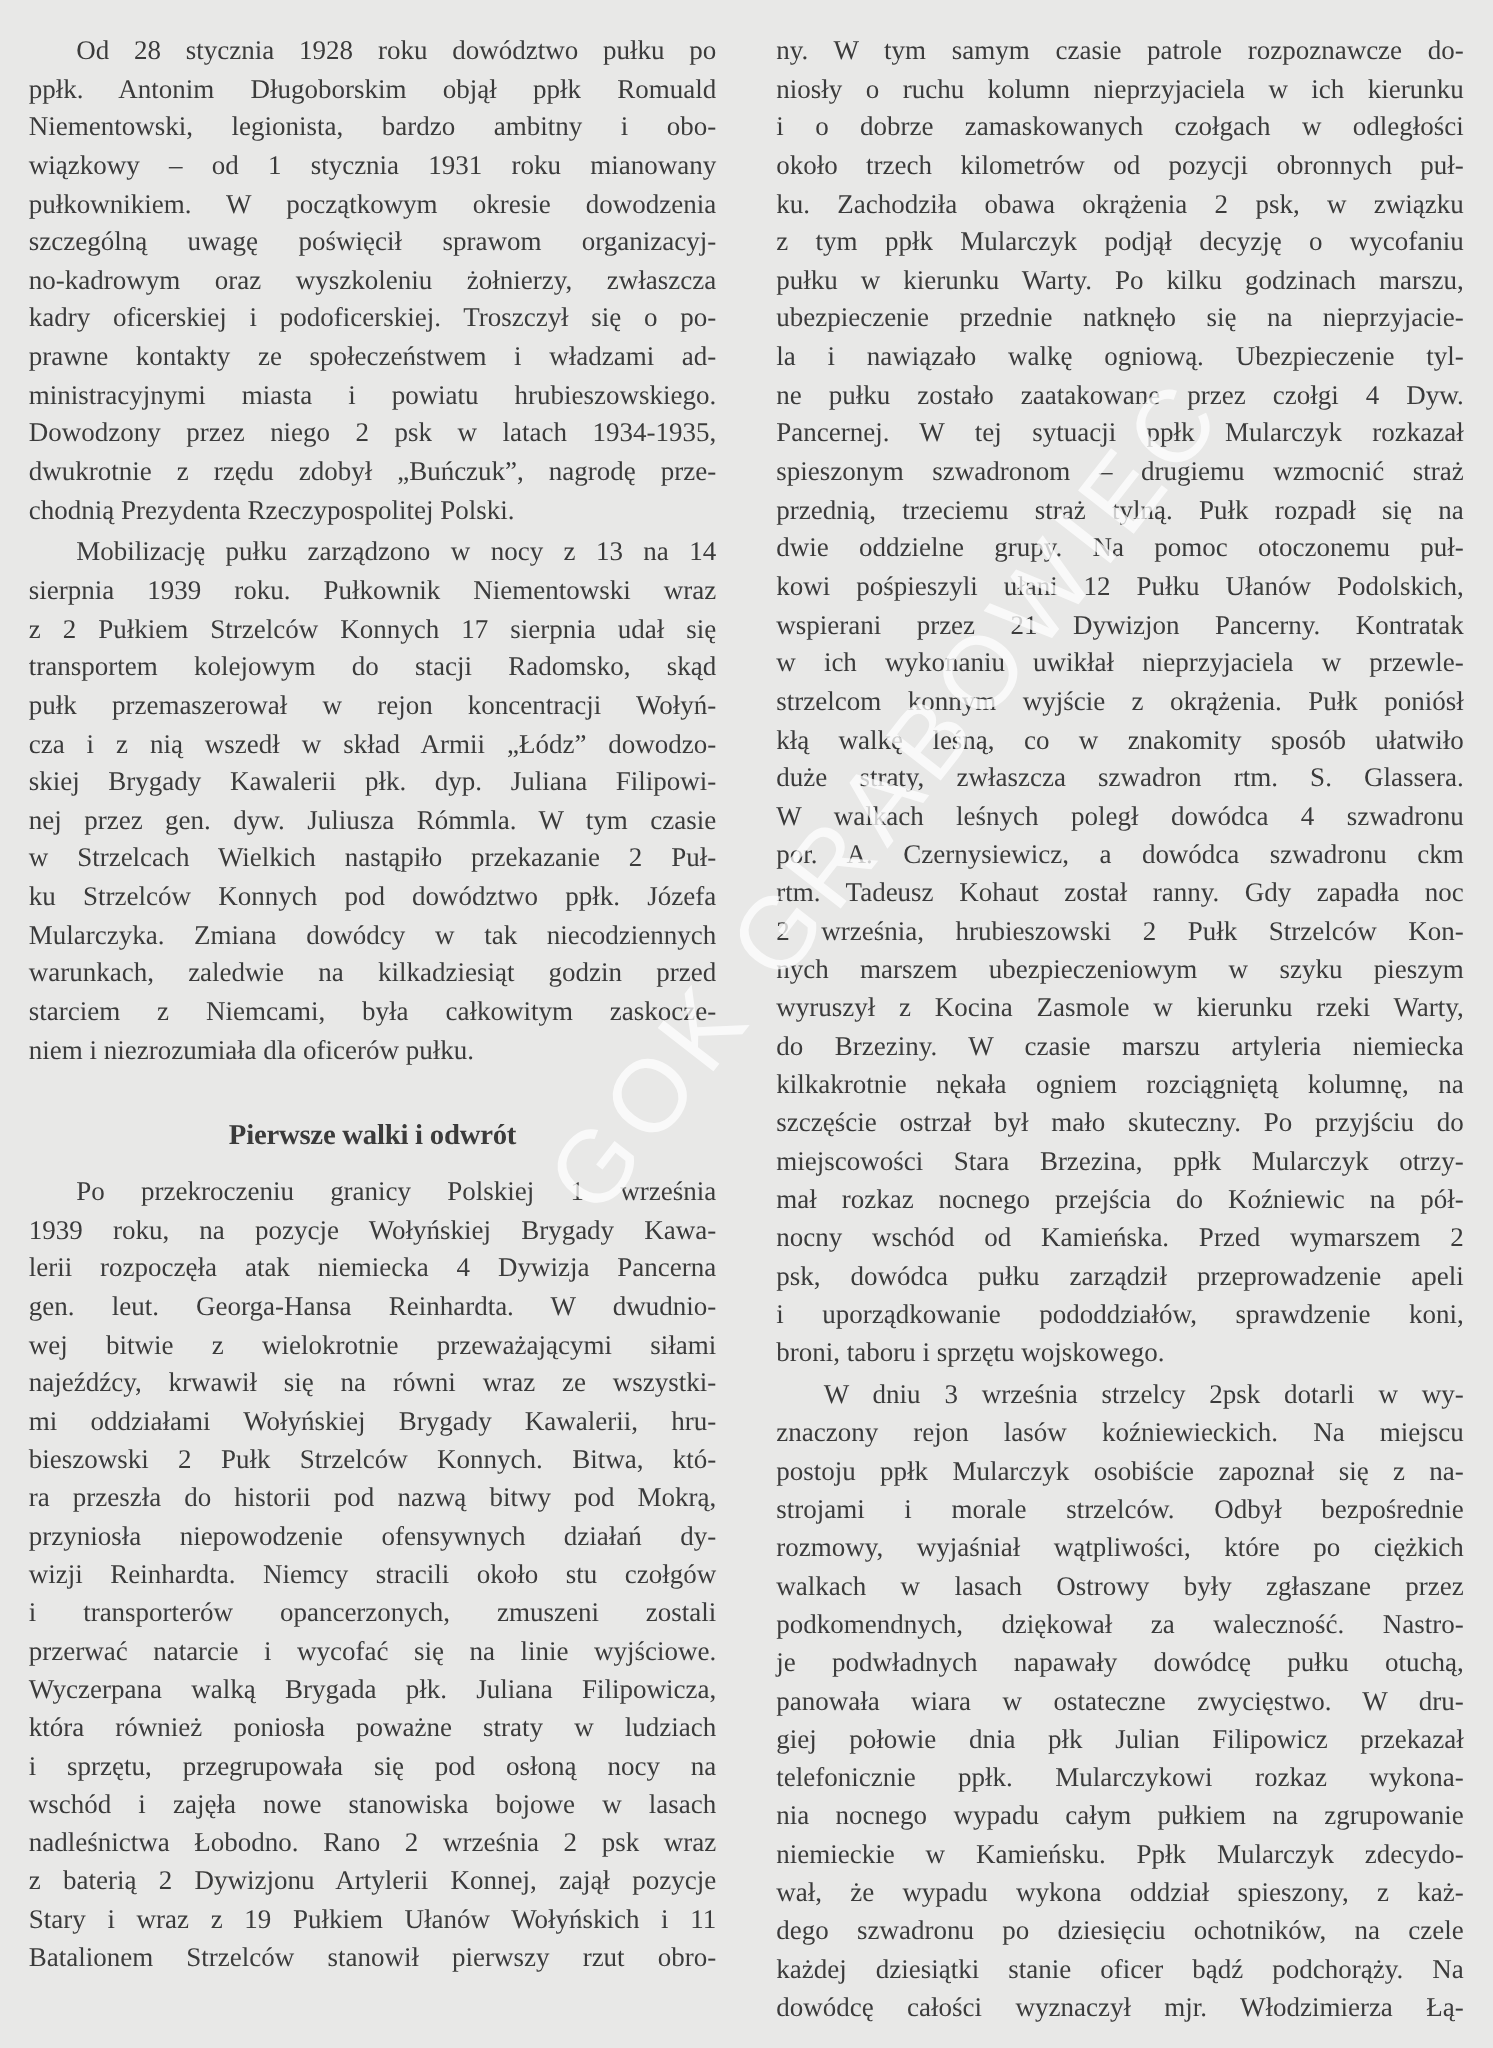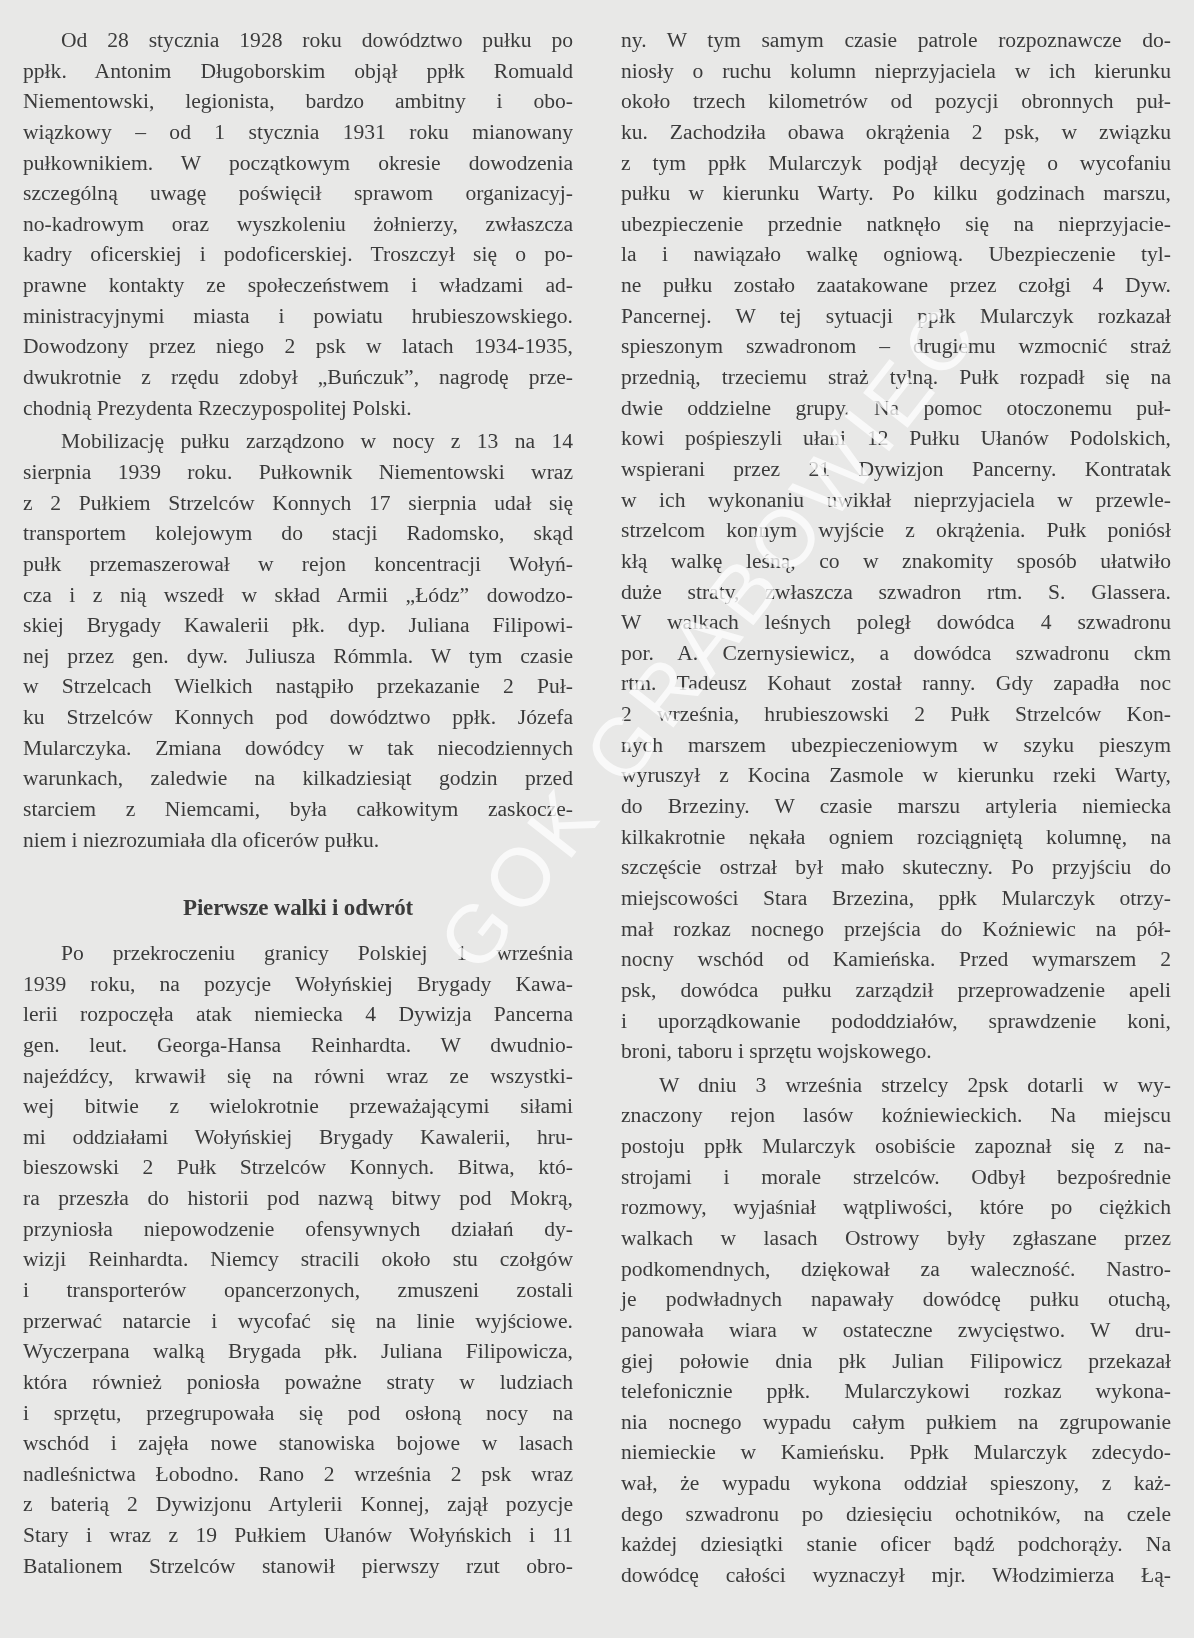--- a/index.html
+++ b/index.html
@@ -76,22 +76,22 @@
         <span class="line">warunkach, zaledwie na kilkadziesiąt godzin przed</span>
         <span class="line">starciem z Niemcami, była całkowitym zaskocze-</span>
         <span class="line last">niem i niezrozumiała dla oficerów pułku.</span>
       </div>
     <div class="heading">Pierwsze walki i odwrót</div>
     <div>
         <span class="line indent">Po przekroczeniu granicy Polskiej 1 września</span>
         <span class="line">1939 roku, na pozycje Wołyńskiej Brygady Kawa-</span>
         <span class="line">lerii rozpoczęła atak niemiecka 4 Dywizja Pancerna</span>
         <span class="line">gen. leut. Georga-Hansa Reinhardta. W dwudnio-</span>
+        <span class="line">wej bitwie z wielokrotnie przeważającymi siłami</span>
         <span class="line">najeźdźcy, krwawił się na równi wraz ze wszystki-</span>
-        <span class="line">wej bitwie z wielokrotnie przeważającymi siłami</span>
         <span class="line">mi oddziałami Wołyńskiej Brygady Kawalerii, hru-</span>
         <span class="line">bieszowski 2 Pułk Strzelców Konnych. Bitwa, któ-</span>
         <span class="line">ra przeszła do historii pod nazwą bitwy pod Mokrą,</span>
         <span class="line">przyniosła niepowodzenie ofensywnych działań dy-</span>
         <span class="line">wizji Reinhardta. Niemcy stracili około stu czołgów</span>
         <span class="line">i transporterów opancerzonych, zmuszeni zostali</span>
         <span class="line">przerwać natarcie i wycofać się na linie wyjściowe.</span>
         <span class="line">Wyczerpana walką Brygada płk. Juliana Filipowicza,</span>
         <span class="line">która również poniosła poważne straty w ludziach</span>
         <span class="line">i sprzętu, przegrupowała się pod osłoną nocy na</span>
@@ -100,20 +100,21 @@
         <span class="line">z baterią 2 Dywizjonu Artylerii Konnej, zajął pozycje</span>
         <span class="line">Stary i wraz z 19 Pułkiem Ułanów Wołyńskich i 11</span>
         <span class="line">Batalionem Strzelców stanowił pierwszy rzut obro-</span>
       </div>
   </div>
 
   <div class="col right">
     <div>
         <span class="line">ny. W tym samym czasie patrole rozpoznawcze do-</span>
         <span class="line">niosły o ruchu kolumn nieprzyjaciela w ich kierunku</span>
+        <span class="line">i o dobrze zamaskowanych czołgach w odległości</span>
         <span class="line">około trzech kilometrów od pozycji obronnych puł-</span>
         <span class="line">ku. Zachodziła obawa okrążenia 2 psk, w związku</span>
         <span class="line">z tym ppłk Mularczyk podjął decyzję o wycofaniu</span>
         <span class="line">pułku w kierunku Warty. Po kilku godzinach marszu,</span>
         <span class="line">ubezpieczenie przednie natknęło się na nieprzyjacie-</span>
         <span class="line">la i nawiązało walkę ogniową. Ubezpieczenie tyl-</span>
         <span class="line">ne pułku zostało zaatakowane przez czołgi 4 Dyw.</span>
         <span class="line">Pancernej. W tej sytuacji ppłk Mularczyk rozkazał</span>
         <span class="line">spieszonym szwadronom – drugiemu wzmocnić straż</span>
         <span class="line">przednią, trzeciemu straż tylną. Pułk rozpadł się na</span>

